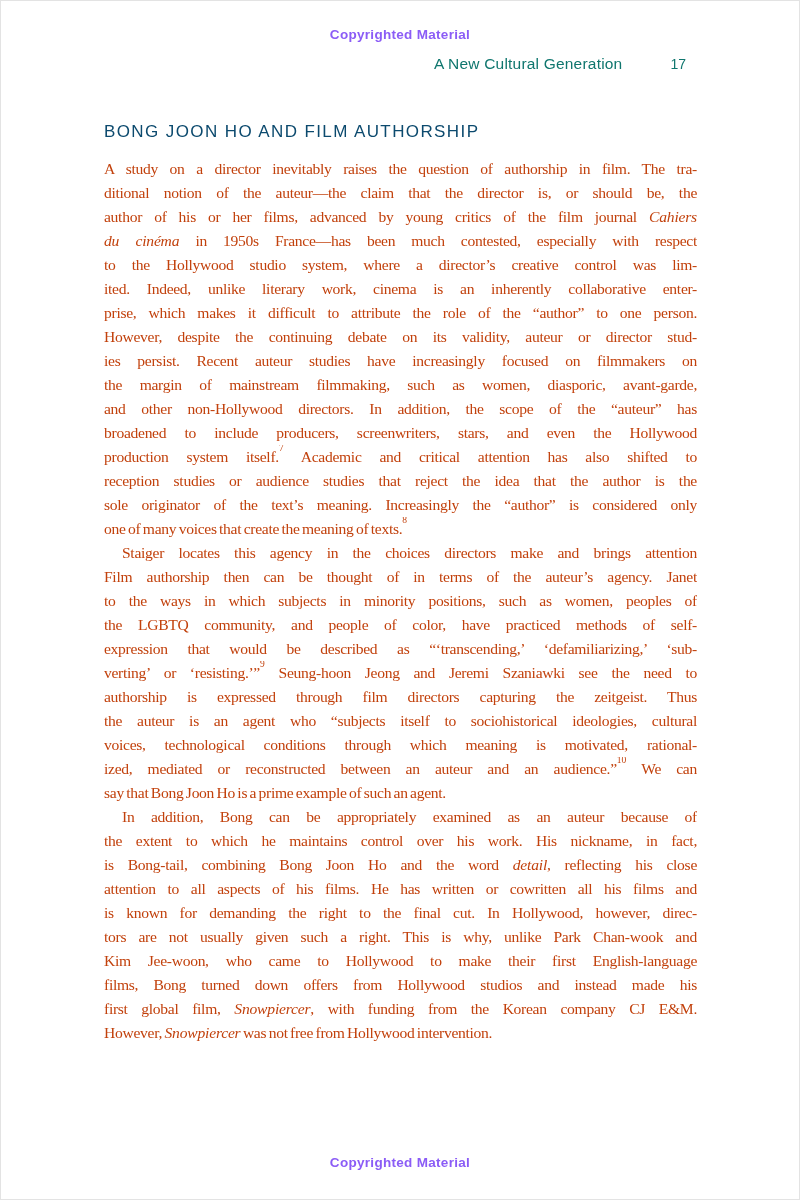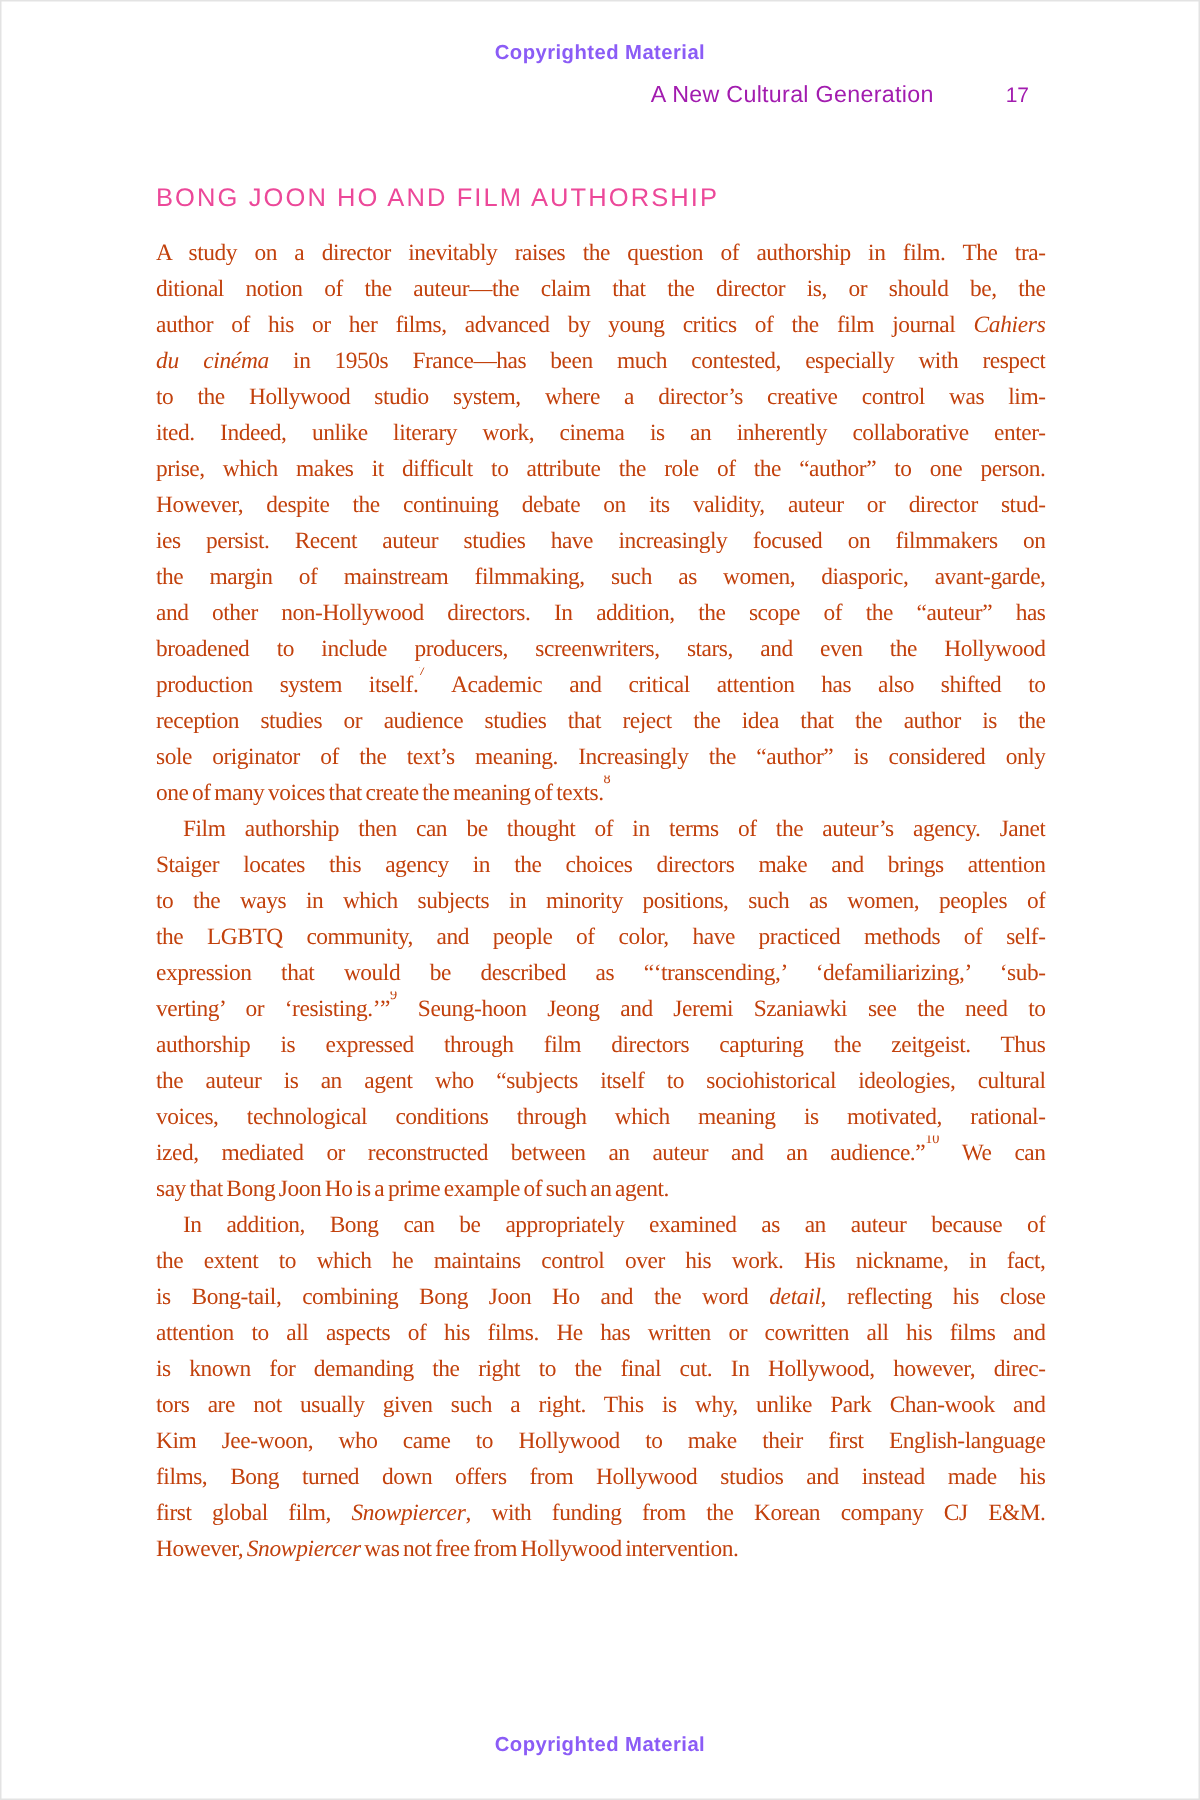--- a/index.html
+++ b/index.html
@@ -27,34 +27,34 @@
   .copyright.bottom { top: 1155px; }
   .running-head-row {
     position: absolute;
     top: 55px;
     left: 104px;
     width: 593px;
     display: flex;
     justify-content: flex-end;
     align-items: baseline;
     font-family: "Liberation Sans", sans-serif;
-    color: #a21caf;
+    color: #0f766e;
   }
   .running-head { font-size: 15.5px; letter-spacing: 0.2px; }
   .page-number { font-size: 14px; margin-left: 48px; margin-right: 11px; }
   .section-heading {
     position: absolute;
     top: 122px;
     left: 104px;
     margin: 0;
     font-family: "Liberation Sans", sans-serif;
     font-weight: 400;
     font-size: 17px;
     letter-spacing: 1.4px;
-    color: #ec4899;
+    color: #0c4a6e;
   }
   .body-text {
     position: absolute;
     top: 157px;
     left: 104px;
     width: 593px;
     font-size: 15.6px;
     line-height: 24px;
     color: #c2410c;
     letter-spacing: -0.3px;
@@ -107,22 +107,22 @@
         <div class="line"><span>ies persist. Recent auteur studies have increasingly focused on filmmakers on</span></div>
         <div class="line"><span>the margin of mainstream filmmaking, such as women, diasporic, avant-garde,</span></div>
         <div class="line"><span>and other non-Hollywood directors. In addition, the scope of the “auteur” has</span></div>
         <div class="line"><span>broadened to include producers, screenwriters, stars, and even the Hollywood</span></div>
         <div class="line"><span>production system itself.</span><sup>7</sup><span> Academic and critical attention has also shifted to</span></div>
         <div class="line"><span>reception studies or audience studies that reject the idea that the author is the</span></div>
         <div class="line"><span>sole originator of the text’s meaning. Increasingly the “author” is considered only</span></div>
         <div class="line last"><span>one of many voices that create the meaning of texts.</span><sup>8</sup></div>
       </div>
       <div class="para indent">
+        <div class="line"><span>Staiger locates this agency in the choices directors make and brings attention</span></div>
         <div class="line"><span>Film authorship then can be thought of in terms of the auteur’s agency. Janet</span></div>
-        <div class="line"><span>Staiger locates this agency in the choices directors make and brings attention</span></div>
         <div class="line"><span>to the ways in which subjects in minority positions, such as women, peoples of</span></div>
         <div class="line"><span>the LGBTQ community, and people of color, have practiced methods of self-</span></div>
         <div class="line"><span>expression that would be described as “‘transcending,’ ‘defamiliarizing,’ ‘sub-</span></div>
         <div class="line"><span>verting’ or ‘resisting.’”</span><sup>9</sup><span> Seung-hoon Jeong and Jeremi Szaniawki see the need to</span></div>
         <div class="line"><span>authorship is expressed through film directors capturing the zeitgeist. Thus</span></div>
         <div class="line"><span>the auteur is an agent who “subjects itself to sociohistorical ideologies, cultural</span></div>
         <div class="line"><span>voices, technological conditions through which meaning is motivated, rational-</span></div>
         <div class="line"><span>ized, mediated or reconstructed between an auteur and an audience.”</span><sup>10</sup><span> We can</span></div>
         <div class="line last"><span>say that Bong Joon Ho is a prime example of such an agent.</span></div>
       </div>

